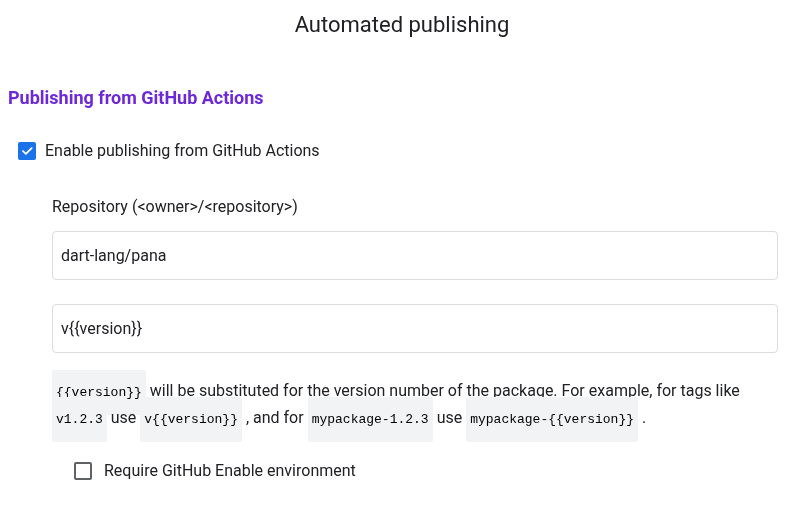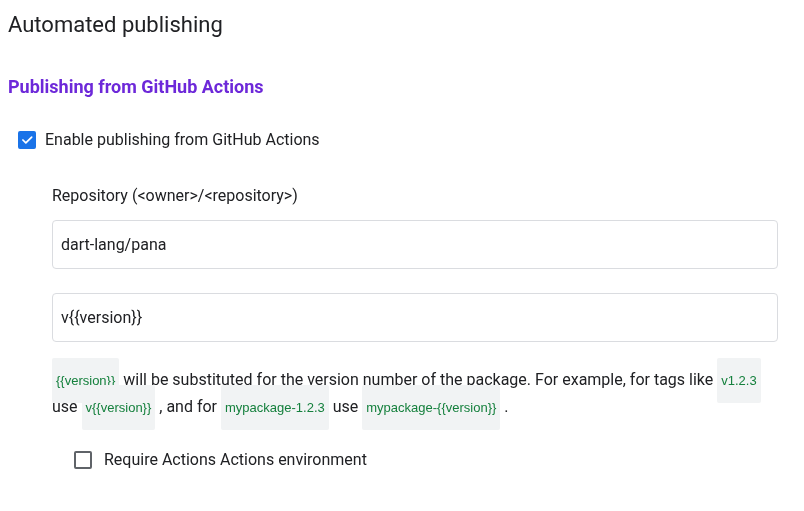--- a/index.html
+++ b/index.html
@@ -12,21 +12,22 @@
       color: #202124;
       padding: 8px;
       font-size: 16px;
       line-height: 1.5;
       width: 804px;
     }
     .page-title {
       font-size: 22px;
       font-weight: 400;
       color: #202124;
-      margin-bottom: 32px;
+      margin-bottom: 43px;
+      text-align: center;
     }
     .section-title {
       font-size: 18px;
       font-weight: 700;
       color: #6d28d9;
       margin-bottom: 28px;
     }
     .checkbox-row {
       display: flex;
       align-items: center;
@@ -97,26 +98,26 @@
       color: #202124;
       margin-bottom: 24px;
     }
     .help-text {
       font-size: 16px;
       color: #202124;
       line-height: 1.7;
       margin-bottom: 28px;
     }
     .code-snippet {
-      font-family: Liberation Sans, sans-serif;
+      font-family: Liberation Mono, monospace;
       font-size: 13px;
       background: #f1f3f4;
       padding: 15px 4px;
       border-radius: 2px;
-      color: #15803d;
+      color: #000000;
     }
     .sub-checkbox-row {
       display: flex;
       align-items: center;
       gap: 12px;
       margin-left: 12px;
     }
   </style>
 </head>
 <body>
@@ -147,15 +148,15 @@
   <div class="help-text">
     <span class="code-snippet">{{version}}</span><span> will be substituted for the version number of the package. For example, for tags like </span><span class="code-snippet">v1.2.3</span><span> use </span><span class="code-snippet">v{{version}}</span><span> , and for </span><span class="code-snippet">mypackage-1.2.3</span><span> use </span><span class="code-snippet">mypackage-{{version}}</span><span> .</span>
   </div>
 
   <div class="sub-checkbox-row">
     <div class="checkbox-wrapper">
       <input type="checkbox" class="checkbox-input" style="">
       <div class="checkbox-box"></div>
 
     </div>
-    <span class="checkbox-label">Require Actions Actions environment</span>
+    <span class="checkbox-label">Require GitHub Enable environment</span>
   </div>
 </div>
 
 </body></html>

